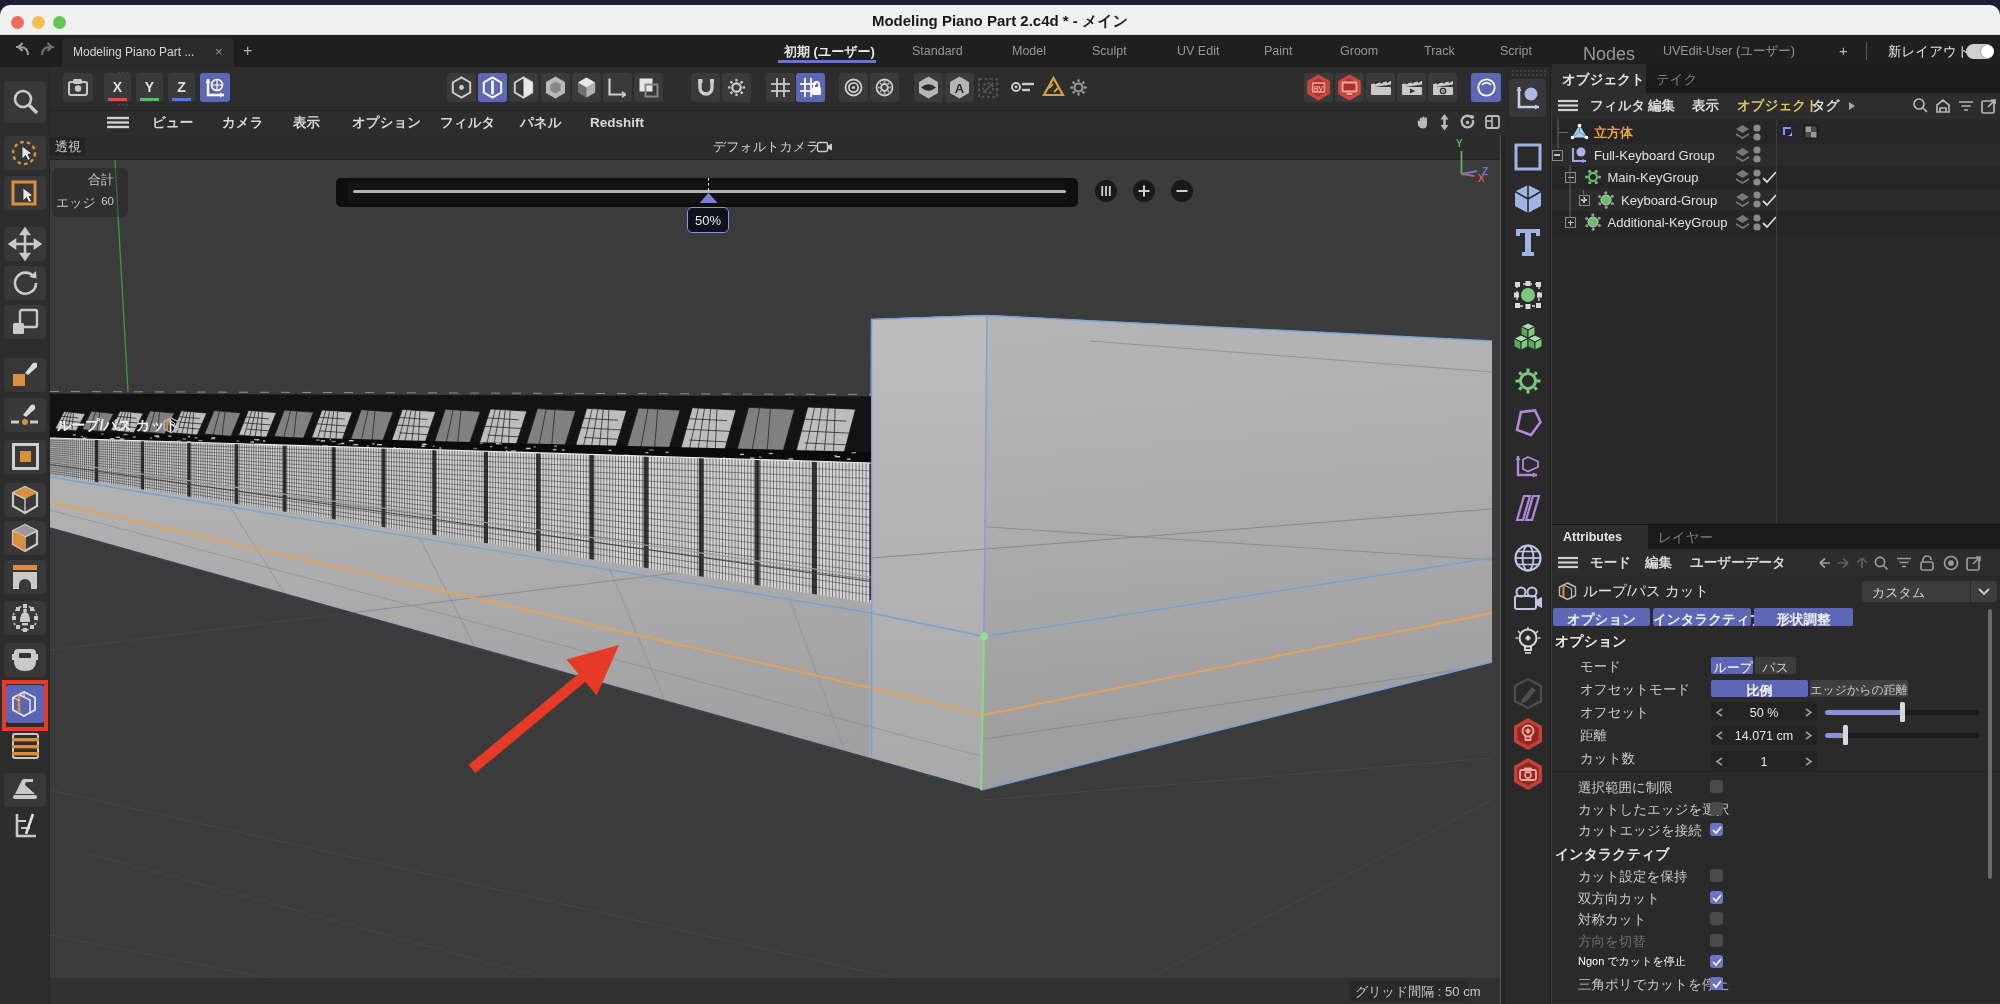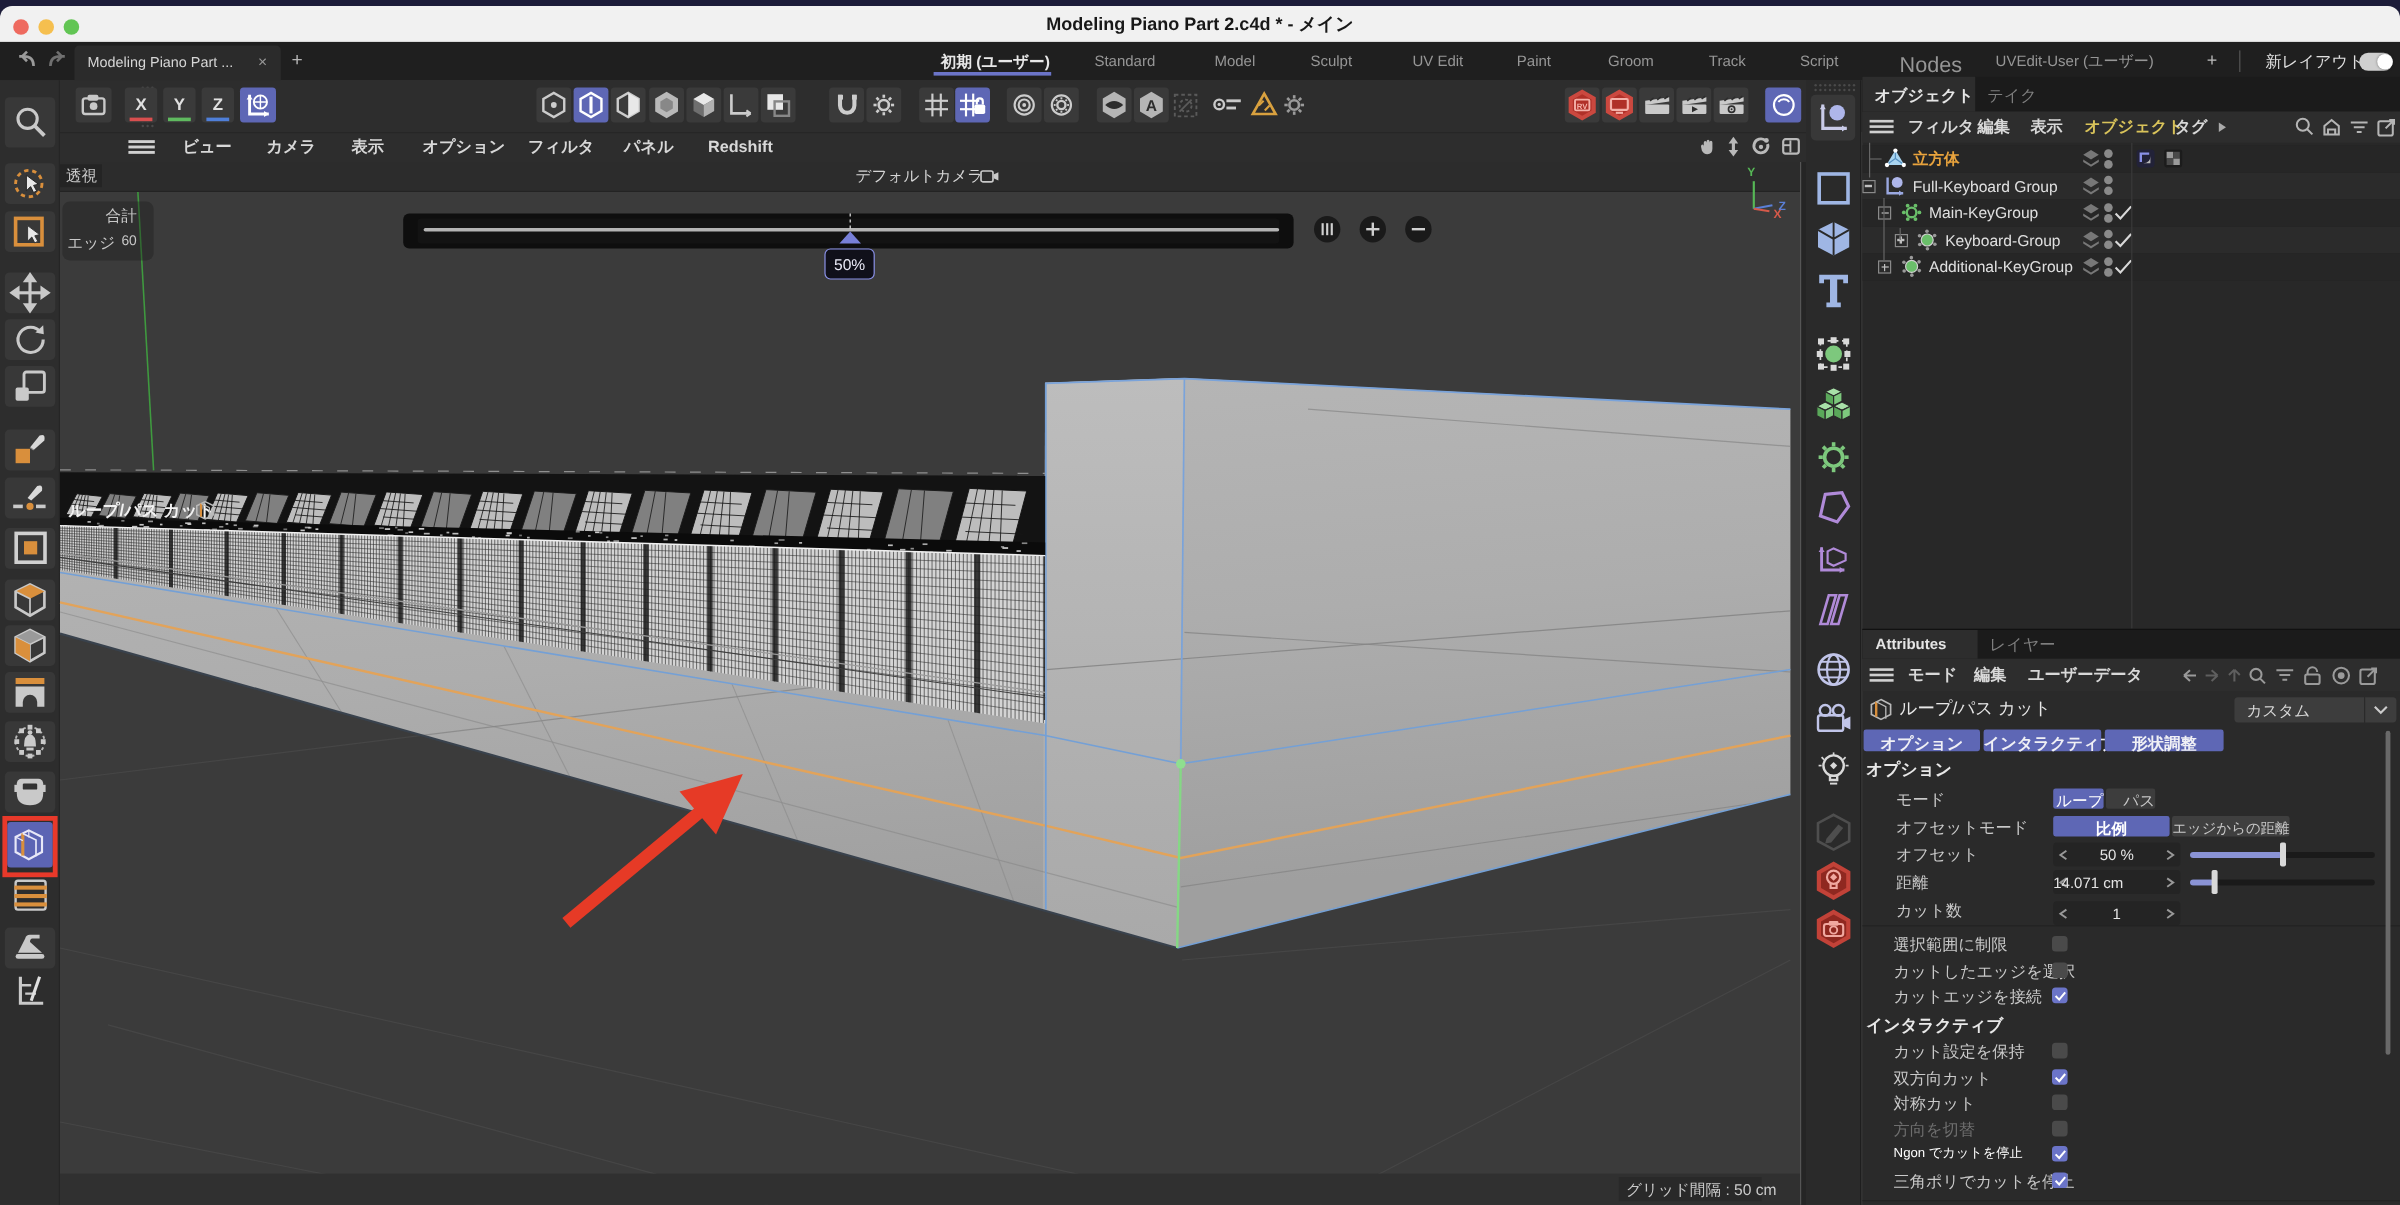--- a/index.html
+++ b/index.html
@@ -1539,21 +1539,21 @@
     <div class="txt" style="left:1553px;top:613px;width:97px;text-align:center;font-size:13.5px;font-weight:bold;color:#f0f0f5">オプション</div>
     <div class="ab" style="left:1653px;top:608px;width:98px;height:18px;background:#5e67b5;border-radius:2px"></div>
     <div class="txt" style="left:1653px;top:613px;width:98px;text-align:center;font-size:13.5px;font-weight:bold;color:#f0f0f5">インタラクティブ</div>
     <div class="ab" style="left:1754px;top:608px;width:99px;height:18px;background:#5e67b5;border-radius:2px"></div>
     <div class="txt" style="left:1754px;top:613px;width:99px;text-align:center;font-size:13.5px;font-weight:bold;color:#f0f0f5">形状調整</div>
     <div class="txt" style="left:1555px;top:634px;font-size:14px;font-weight:bold;color:#e8e8e8">オプション</div>
     <div class="txt" style="left:1580px;top:660px;font-size:13.5px;color:#c9c9c9">モード</div>
     <div class="ab" style="left:1711px;top:657px;width:42px;height:17px;background:#5e67b5;border-radius:2px"></div>
     <div class="txt" style="left:1711px;top:661px;width:42px;text-align:right;font-size:13px;color:#fff">ループ</div>
     <div class="ab" style="left:1755px;top:657px;width:41px;height:17px;background:#3d3d3d;border-radius:2px"></div>
-    <div class="txt" style="left:1755px;top:661px;width:41px;text-align:right;font-size:13px;color:#c9c9c9">パス</div>
+    <div class="txt" style="left:1755px;top:661px;width:41px;text-align:center;font-size:13px;color:#c9c9c9">パス</div>
     <div class="txt" style="left:1580px;top:683px;font-size:13.5px;color:#c9c9c9">オフセットモード</div>
     <div class="ab" style="left:1711px;top:680px;width:97px;height:17px;background:#5e67b5;border-radius:2px"></div>
     <div class="txt" style="left:1711px;top:684px;width:97px;text-align:center;font-size:13px;font-weight:bold;color:#fff">比例</div>
     <div class="ab" style="left:1810px;top:680px;width:98px;height:17px;background:#3f3f3f;border-radius:2px"></div>
     <div class="txt" style="left:1810px;top:684px;width:98px;text-align:center;font-size:12px;color:#c9c9c9">エッジからの距離</div>
     <div class="txt" style="left:1580px;top:706px;font-size:13.5px;color:#c9c9c9">オフセット</div>
     <div class="ab" style="left:1711px;top:702px;width:106px;height:20px;background:#242424;border-radius:3px"></div>
     <svg style="left:1716px;top:707.5px" width="7" height="9">
       <path d="M6 1 L1 4.5 L6 8" fill="none" stroke="#999" stroke-width="1.6"></path>
     </svg>
@@ -1565,21 +1565,21 @@
     <div class="ab" style="left:1825px;top:709.5px;width:77px;height:5px;background:#8a93d5;border-radius:2.5px"></div>
     <div class="ab" style="left:1900px;top:702px;width:4.5px;height:20px;background:#d8d8d8;border-radius:1.5px"></div>
     <div class="txt" style="left:1580px;top:729px;font-size:13.5px;color:#c9c9c9">距離</div>
     <div class="ab" style="left:1711px;top:725px;width:106px;height:20px;background:#242424;border-radius:3px"></div>
     <svg style="left:1716px;top:730.5px" width="7" height="9">
       <path d="M6 1 L1 4.5 L6 8" fill="none" stroke="#999" stroke-width="1.6"></path>
     </svg>
     <svg style="left:1805px;top:730.5px" width="7" height="9">
       <path d="M1 1 L6 4.5 L1 8" fill="none" stroke="#999" stroke-width="1.6"></path>
     </svg>
-    <div class="txt" style="left:1711px;top:730px;width:106px;font-size:12.5px;color:#e4e4e4">14.071 cm</div>
+    <div class="txt" style="left:1711px;top:730px;width:106px;text-align:center;font-size:12.5px;color:#e4e4e4">14.071 cm</div>
     <div class="ab" style="left:1825px;top:732.5px;width:154px;height:5px;background:#1a1a1a;border-radius:2.5px"></div>
     <div class="ab" style="left:1825px;top:732.5px;width:20px;height:5px;background:#8a93d5;border-radius:2.5px"></div>
     <div class="ab" style="left:1843px;top:725px;width:4.5px;height:20px;background:#d8d8d8;border-radius:1.5px"></div>
     <div class="txt" style="left:1580px;top:752px;font-size:13.5px;color:#c9c9c9">カット数</div>
     <div class="ab" style="left:1711px;top:751px;width:106px;height:20px;background:#242424;border-radius:3px"></div>
     <svg style="left:1716px;top:756.5px" width="7" height="9">
       <path d="M6 1 L1 4.5 L6 8" fill="none" stroke="#999" stroke-width="1.6"></path>
     </svg>
     <svg style="left:1805px;top:756.5px" width="7" height="9">
       <path d="M1 1 L6 4.5 L1 8" fill="none" stroke="#999" stroke-width="1.6"></path>

